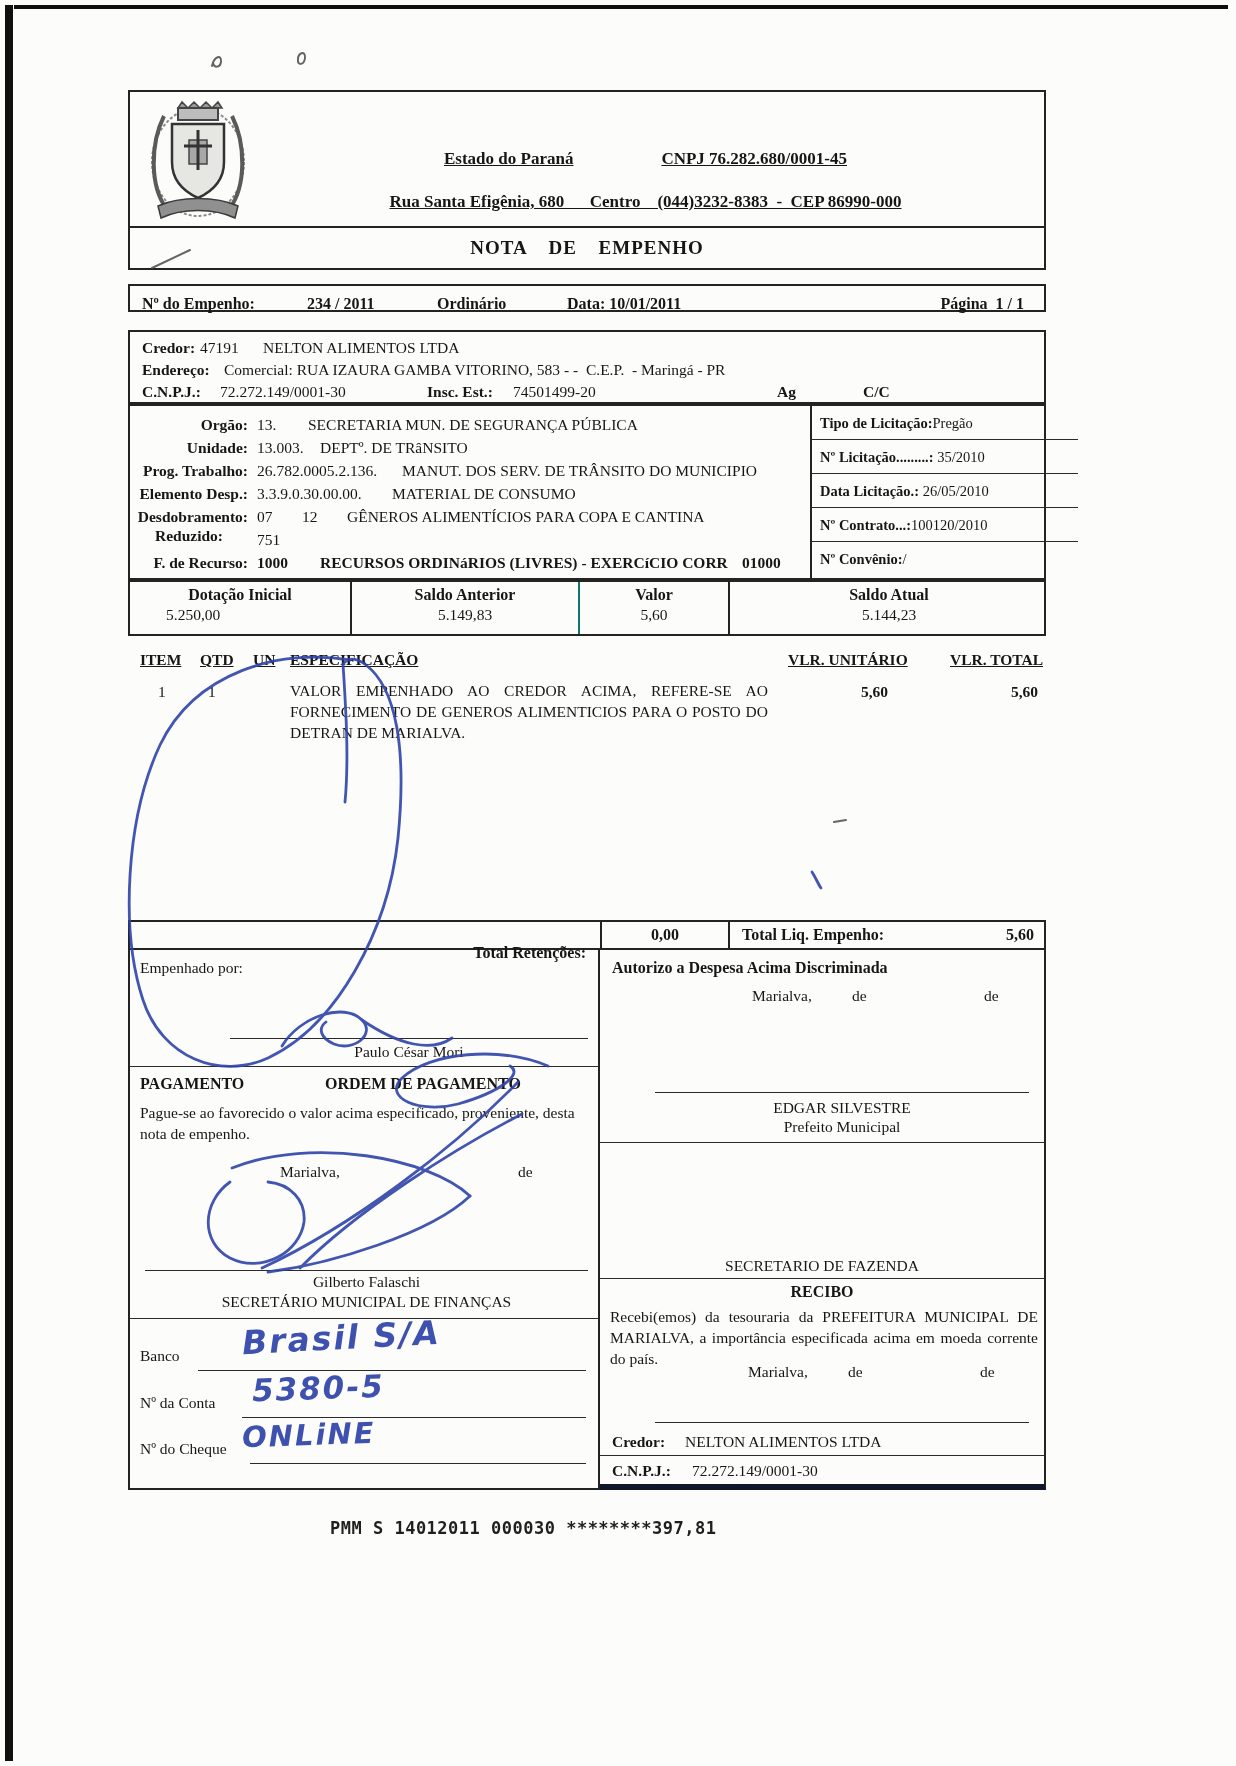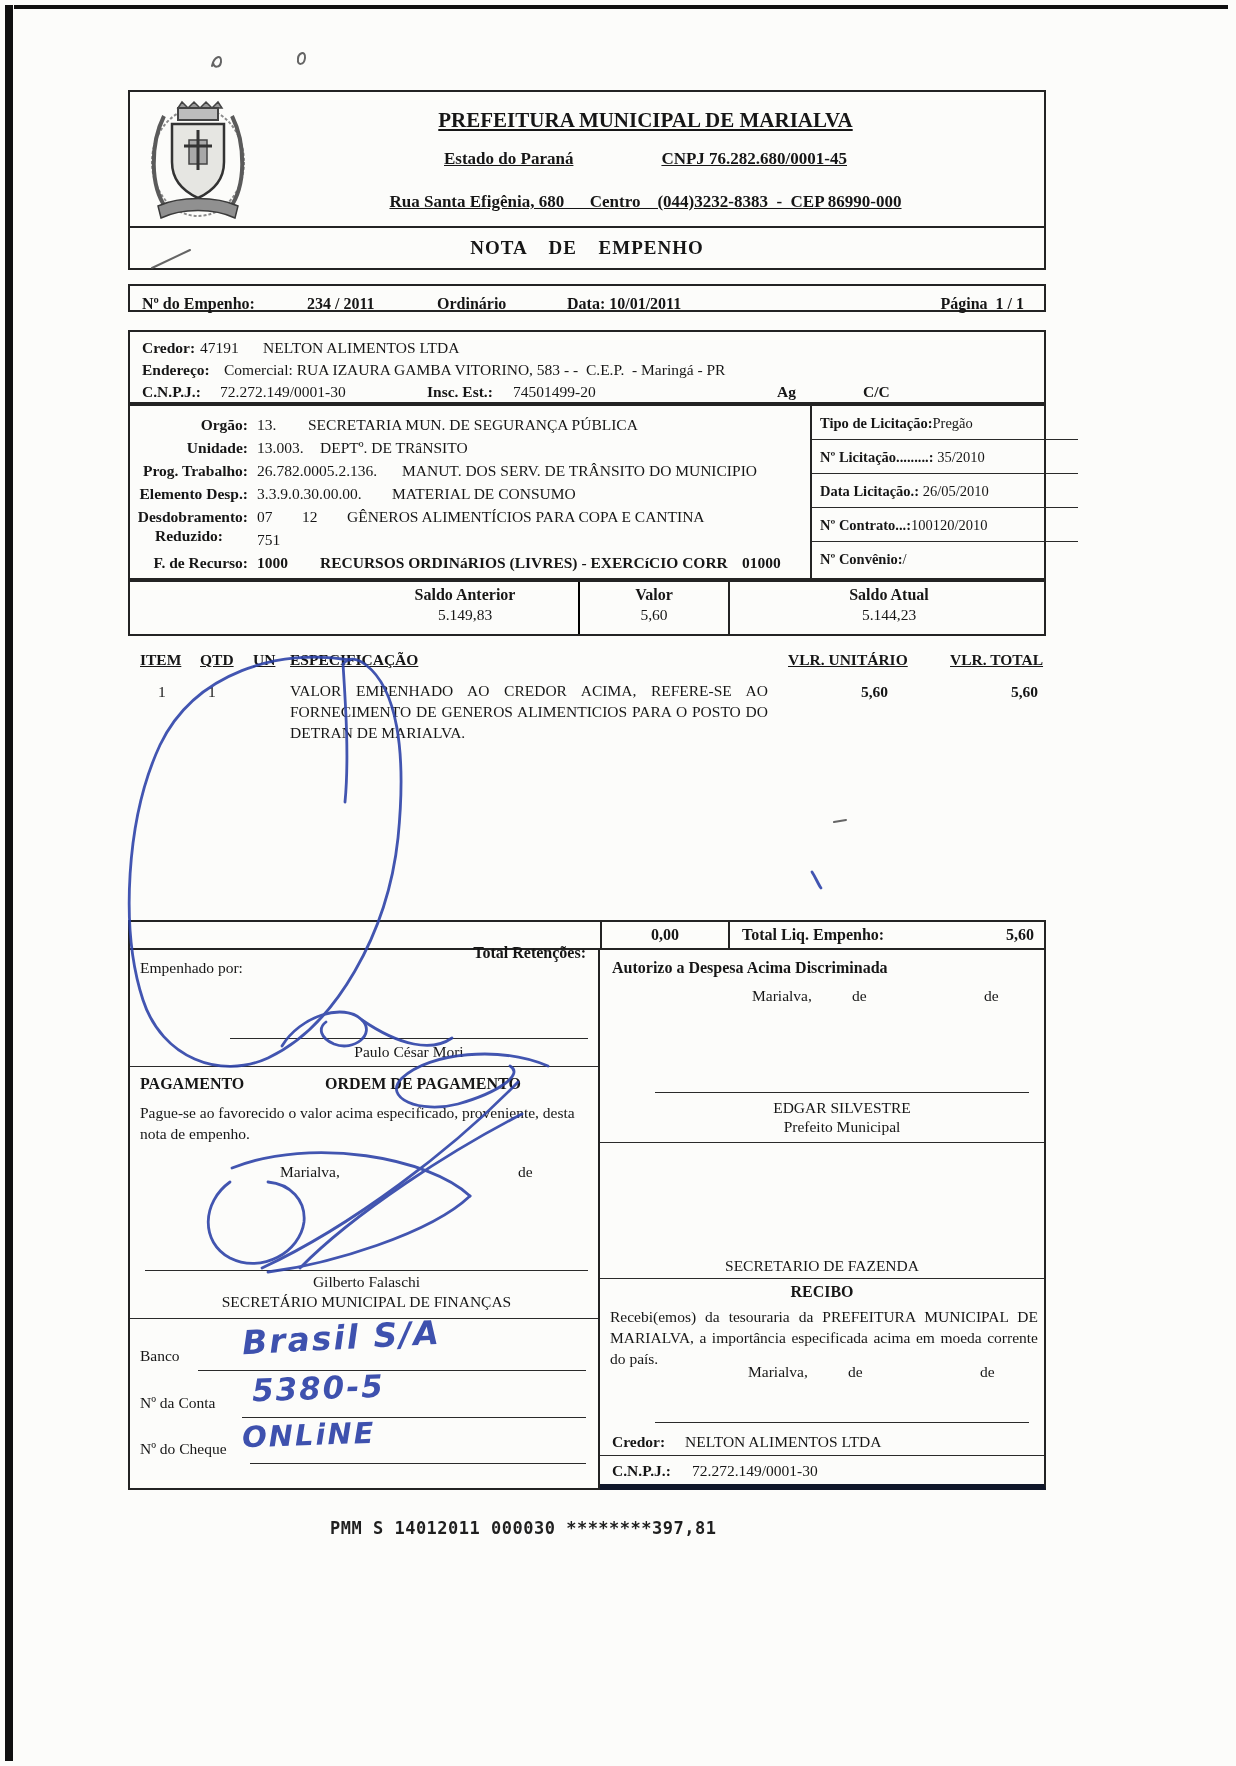--- a/index.html
+++ b/index.html
@@ -38,23 +38,20 @@
       <path d="M22 18 C8 46 8 88 24 110" fill="none" stroke="#5a5a5a" stroke-width="4"></path>
       <path d="M90 18 C104 46 104 88 88 110" fill="none" stroke="#5a5a5a" stroke-width="4"></path>
       <path d="M36 10 l4 -6 6 6 6 -6 6 6 6 -6 6 6 6 -6 4 6 z" fill="#9a9a9a" stroke="#444" stroke-width="1.5"></path>
       <rect x="36" y="10" width="40" height="12" fill="#bdbdbd" stroke="#444" stroke-width="2"></rect>
       <path d="M30 26 h52 v38 c0 20 -13 30 -26 36 c-13 -6 -26 -16 -26 -36 z" fill="#e6e6e2" stroke="#333" stroke-width="2.5"></path>
       <rect x="47" y="42" width="18" height="24" fill="#a8a8a8" stroke="#444" stroke-width="1.5"></rect>
       <path d="M56 32 v40" stroke="#333" stroke-width="3"></path>
       <path d="M42 48 h28" stroke="#333" stroke-width="3"></path>
       <path d="M16 108 C38 98 74 98 96 108 l-3 12 C72 110 40 110 19 120 z" fill="#909090" stroke="#3a3a3a" stroke-width="1.5"></path>
     </svg>
-    <div class="abs ctr" style="left:125px;right:8px;top:16px">
-      <span class="b u" style="font-size:21px">PREFEITURA MUNICIPAL DE MARIALVA</span>
-    </div>
     <div class="abs ctr" style="left:125px;right:8px;top:57px">
       <span class="b u" style="font-size:17px;padding-right:52px">Estado do Paraná</span>
       <span style="display:inline-block;width:28px"></span>
       <span class="b u" style="font-size:17px">CNPJ 76.282.680/0001-45</span>
     </div>
     <div class="abs ctr" style="left:125px;right:8px;top:100px">
       <span class="b u pre" style="font-size:17px">Rua Santa Efigênia, 680      Centro    (044)3232-8383  -  CEP 86990-000</span>
     </div>
   </div>
 
@@ -128,21 +125,25 @@
       <div style="height:34px;padding:8px 8px 0;border-bottom:1.4px solid #2a2a2a">
         <span class="b sm">Nº Contrato...:</span><span class="sm">100120/2010</span>
       </div>
       <div style="height:36px;padding:8px 8px 0">
         <span class="b sm">Nº Convênio:</span><span class="sm">/</span>
       </div>
     </div>
   </div>
 
   <div class="box" style="left:128px;top:580px;width:918px;height:56px">
-    <div class="abs" style="left:222px;top:0;width:228px;height:100%;border-right:2px solid #000000">
+    <div class="abs" style="left:0;top:0;width:222px;height:100%;border-right:2px solid #232323">
+      <div class="b s2 ctr" style="padding-top:3px">Dotação Inicial</div>
+      <div class="s" style="padding-left:36px">5.250,00</div>
+    </div>
+    <div class="abs" style="left:222px;top:0;width:228px;height:100%;border-right:2px solid #0f766e">
       <div class="b s2 ctr" style="padding-top:3px">Saldo Anterior</div>
       <div class="s ctr">5.149,83</div>
     </div>
     <div class="abs" style="left:450px;top:0;width:150px;height:100%;border-right:2px solid #232323">
       <div class="b s2 ctr" style="padding-top:3px">Valor</div>
       <div class="s ctr">5,60</div>
     </div>
     <div class="abs" style="left:600px;top:0;width:318px;height:100%">
       <div class="b s2 ctr" style="padding-top:3px">Saldo Atual</div>
       <div class="s ctr">5.144,23</div>

